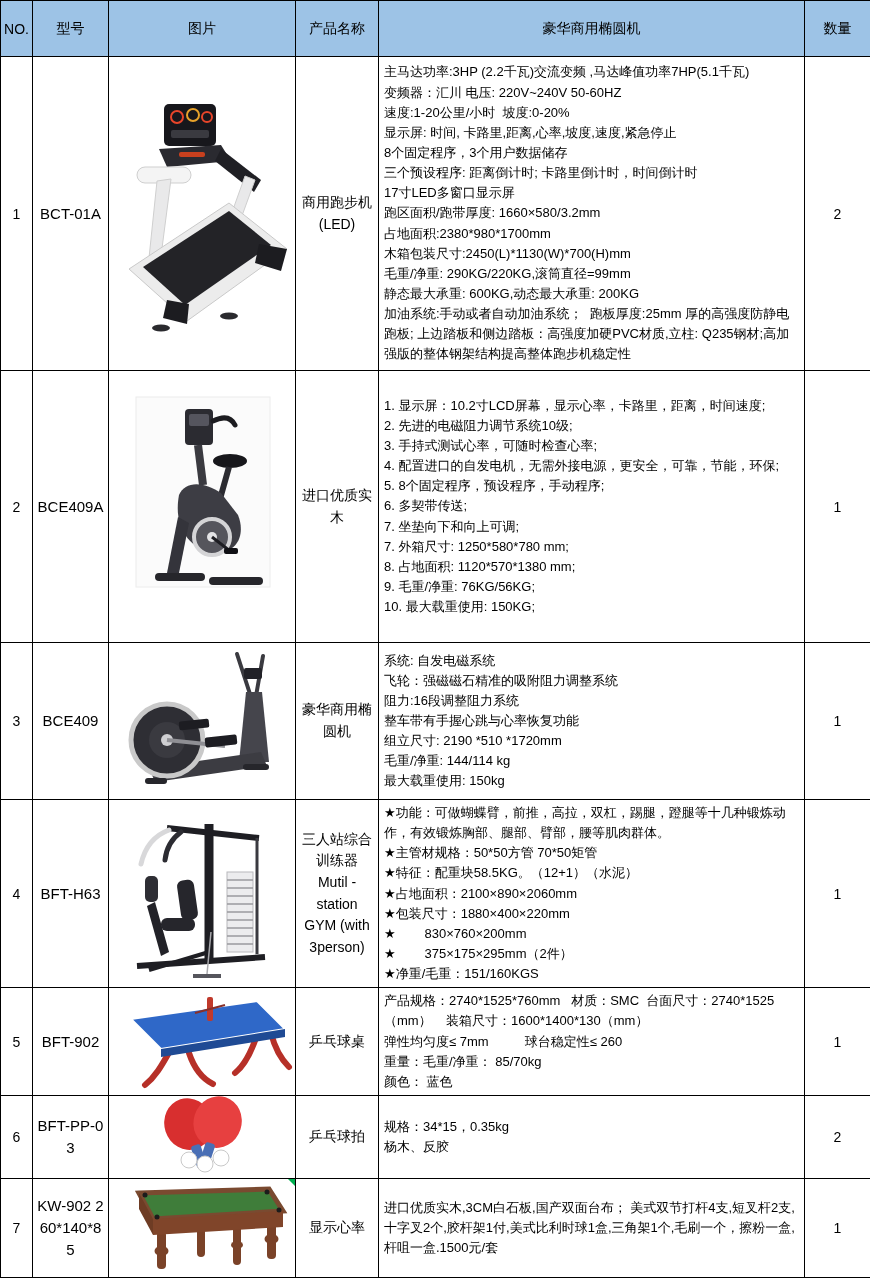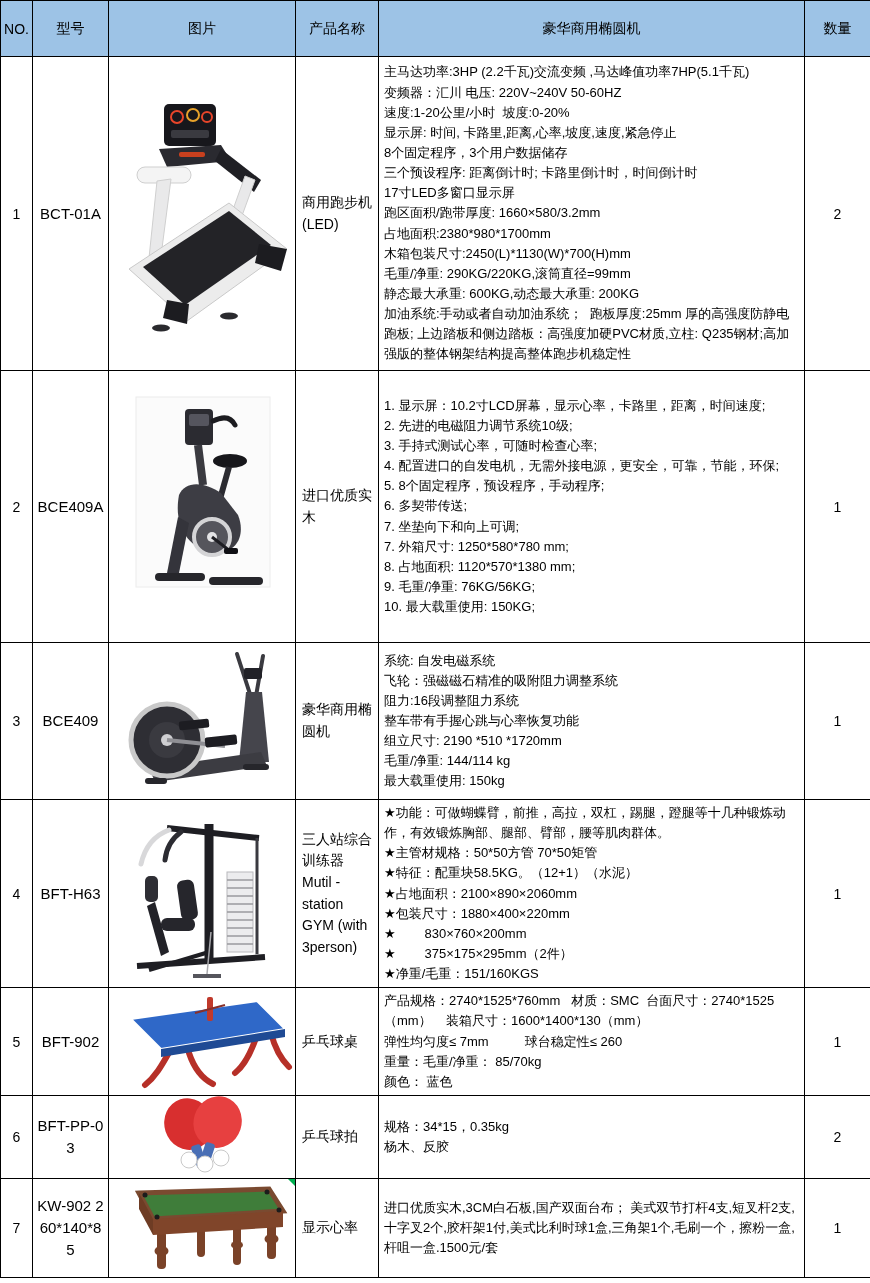--- a/index.html
+++ b/index.html
@@ -7,21 +7,21 @@
     --border:#000000;
     --comment-marker:#00b050;
   }
   html,body{margin:0;padding:0;background:#fff;}
   body{font-family:"Liberation Sans","DejaVu Sans",sans-serif;color:#000;}
   table.spec-table{border-collapse:collapse;table-layout:fixed;width:870px;}
   .spec-table th,.spec-table td{border:1px solid var(--border);padding:0;overflow:hidden;vertical-align:middle;}
   .spec-table th{background:var(--header-bg);font-size:14px;font-weight:normal;height:55px;text-align:center;}
   td.c-no{ text-align:center;font-size:14px;}
   td.c-model{text-align:center;font-size:15px;word-break:break-all;padding:0 3px;line-height:1.45;margin-top:28px;}
-  td.c-name{text-align:left;font-size:14px;line-height:1.55;padding:10px 6px;}
+  td.c-name{text-align:center;font-size:14px;line-height:1.55;padding:10px 6px;}
   td.c-qty{text-align:center;font-size:14px;}
   td.c-img{text-align:center;position:relative;}
   td.c-spec{vertical-align:middle;}
   .spec{font-size:13px;line-height:1.55;white-space:pre-wrap;word-break:break-word;padding:3px 5px;text-align:left;}
   .comment-marker{position:absolute;top:0;right:0;width:0;height:0;
     border-top:7px solid var(--comment-marker);border-left:7px solid transparent;}
   svg{display:block;margin:0 auto;}
 </style>
 </head>
 <body>

